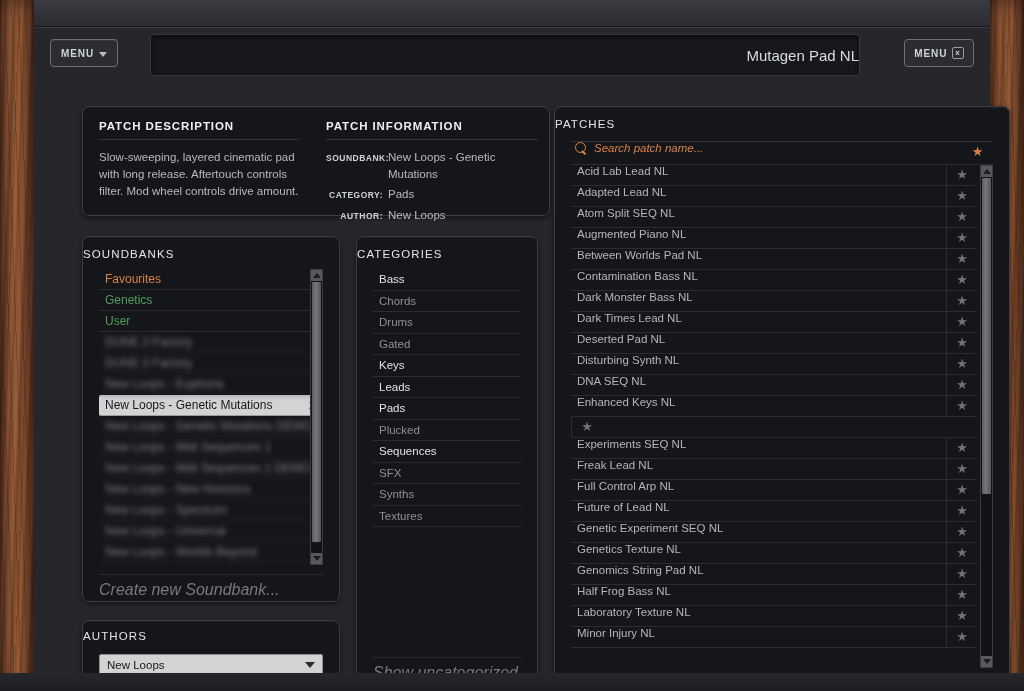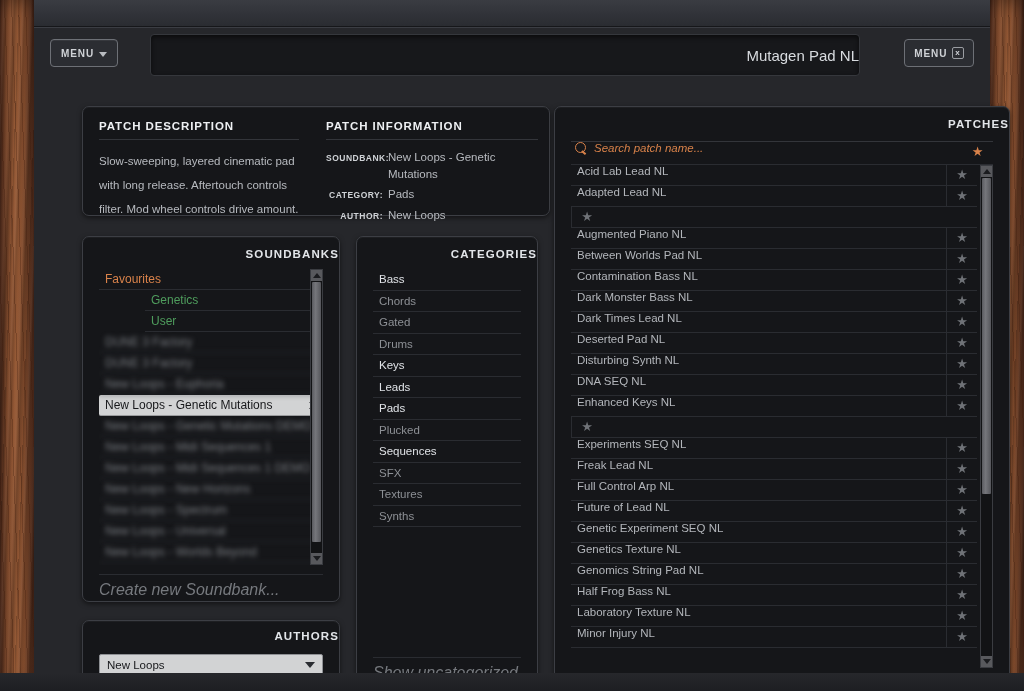--- a/index.html
+++ b/index.html
@@ -78,34 +78,34 @@
     padding:1px 2px; color:#cfd2d6;
   }
 
   
   .panel {
     position: absolute; background: #151619;
     border: 1px solid #3c3e44; border-radius: 7px;
     box-shadow: inset 0 1px 0 rgba(255,255,255,.04), 0 2px 5px rgba(0,0,0,.5);
   }
   .panel-title {
-    text-align: right; color: #e2e5e9; font-size: 11.5px; font-weight: 700;
+    text-align: left; color: #e2e5e9; font-size: 11.5px; font-weight: 400;
     letter-spacing: 1.1px; padding-top: 11px;
   }
 
   
   #desc-panel { left: 48px; top: 78px; width: 468px; height: 110px; }
   .dcol { position: absolute; top: 13px; }
   .dcol.a { left: 16px; width: 200px; }
   .dcol.b { left: 231px; width: 212px; margin-left: 12px; }
   .dhead {
     color: #eef0f3; font-size: 11.5px; font-weight: 700; letter-spacing: .9px;
     padding-bottom: 7px; border-bottom: 1px solid #33353a;
   }
-  .dtext { color: #b7babf; font-size: 11.5px; line-height: 24px; padding-top: 9px; }
+  .dtext { color: #b7babf; font-size: 11.5px; line-height: 17px; padding-top: 9px; }
   .inforow { display: flex; padding-top: 3px; font-size: 11px; line-height: 17px; }
   .inforow:first-child { padding-top: 9px; }
   .infolabel {
     color: #cfd2d6; font-size: 8.5px; font-weight: 700; letter-spacing: .5px;
     width: 62px; text-align: right; padding-right: 5px; line-height: 18px;
   }
   .infoval { color: #b7babf; font-size: 11.5px; }
 
   
   #soundbanks-panel { left: 48px; top: 208px; width: 258px; height: 366px; }
@@ -113,21 +113,21 @@
   #authors-panel    { left: 48px; top: 592px; width: 258px; height: 66px; }
   #patches-panel    { left: 520px; top: 78px; width: 456px; height: 580px; }
 
   .listwrap { position: absolute; left: 16px; right: 16px; overflow: hidden; }
   .lrow {
     height: 21px; line-height: 21px; font-size: 12px; color: #9fa3a8;
     border-bottom: 1px solid #2a2c31; padding-left: 6px;
     white-space: nowrap; overflow: hidden;
   }
   .lrow.fav    { color: #d9824a; }
-  .lrow.green  { color: #4f9d5d; margin-left: 46px; }
+  .lrow.green  { color: #4f9d5d; }
   .lrow.blur   { color: #7b7e83; filter: blur(2.6px); }
   .lrow.sel {
     background: #d2d3d4; color: #17181b; border-radius: 2px;
     border-bottom: 1px solid #9a9b9d;
     display: flex; justify-content: space-between; padding-right: 8px;
   }
   .footnote {
     position: absolute; left: 16px; font-size: 16px; color: #76797e;
     font-style: italic; border-top: 1px solid #2a2c31;
     padding-top: 6px; width: calc(100% - 32px);
@@ -282,30 +282,30 @@
           </div>
       </div>
       <div class="footnote" style="top:337px;">Create new Soundbank...</div>
     </div>
 
     <div class="panel" id="categories-panel">
       <div class="panel-title">CATEGORIES</div>
       <div class="listwrap" id="category-list" style="top:32px;">
           <div class="crow on">Bass</div>
           <div class="crow">Chords</div>
+          <div class="crow">Drums</div>
           <div class="crow">Gated</div>
-          <div class="crow">Drums</div>
           <div class="crow on">Keys</div>
           <div class="crow on">Leads</div>
           <div class="crow on">Pads</div>
           <div class="crow">Plucked</div>
           <div class="crow on">Sequences</div>
           <div class="crow">SFX</div>
+          <div class="crow">Synths</div>
           <div class="crow">Textures</div>
-          <div class="crow">Synths</div>
         </div>
       <div class="footnote" style="top:420px;">Show uncategorized patches...</div>
     </div>
 
     <div class="panel" id="authors-panel">
       <div class="panel-title" style="padding-top:9px;">AUTHORS</div>
       <div class="select">
         <span>New Loops</span>
         <span class="sel-chev"></span>
       </div>
@@ -323,20 +323,21 @@
       <div class="listwrap" id="patch-list" style="top:58px; height:503px; right:32px;">
           <div class="prow">
             <div class="pname">Acid Lab Lead NL</div>
             <div class="pstar"><span class="star">★</span></div>
           </div>
           <div class="prow">
             <div class="pname">Adapted Lead NL</div>
             <div class="pstar"><span class="star">★</span></div>
           </div>
           <div class="prow">
+            <div class="pname">Atom Split SEQ NL</div>
             <div class="pstar"><span class="star">★</span></div>
           </div>
           <div class="prow">
             <div class="pname">Augmented Piano NL</div>
             <div class="pstar"><span class="star">★</span></div>
           </div>
           <div class="prow">
             <div class="pname">Between Worlds Pad NL</div>
             <div class="pstar"><span class="star">★</span></div>
           </div>

